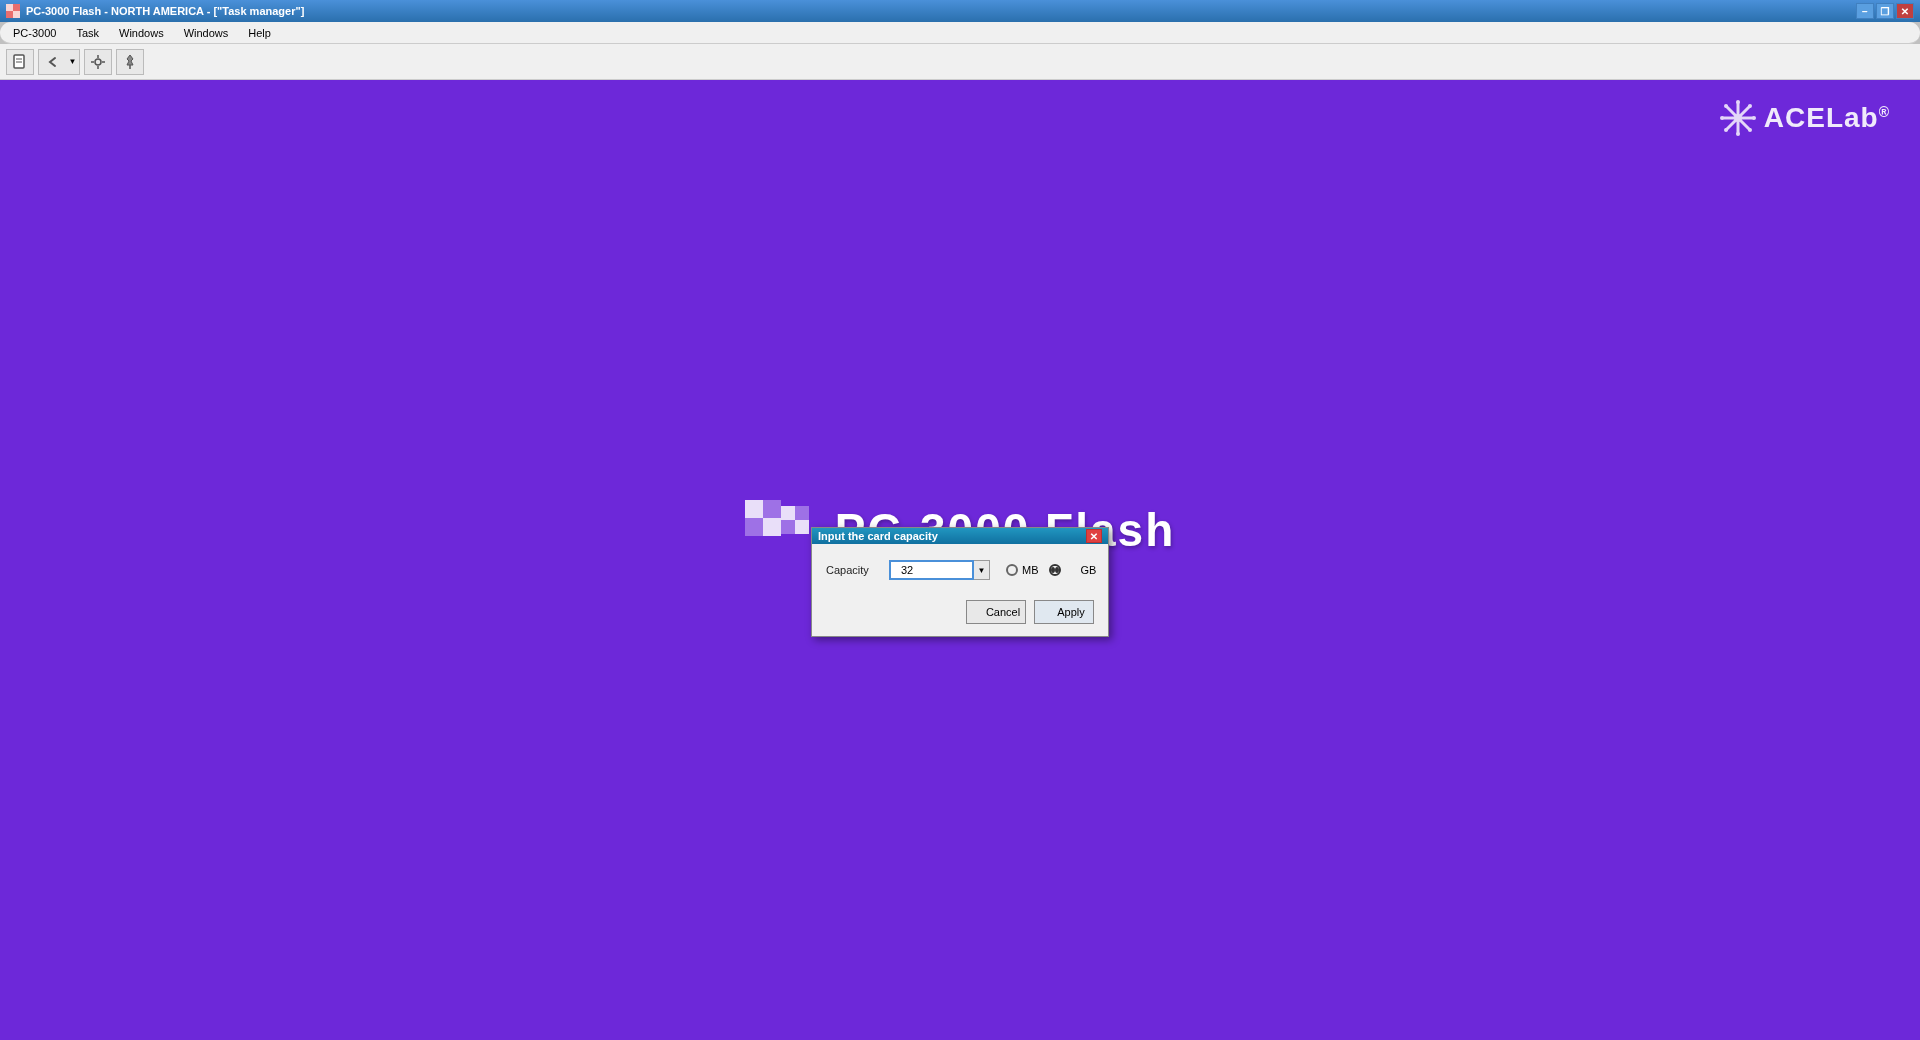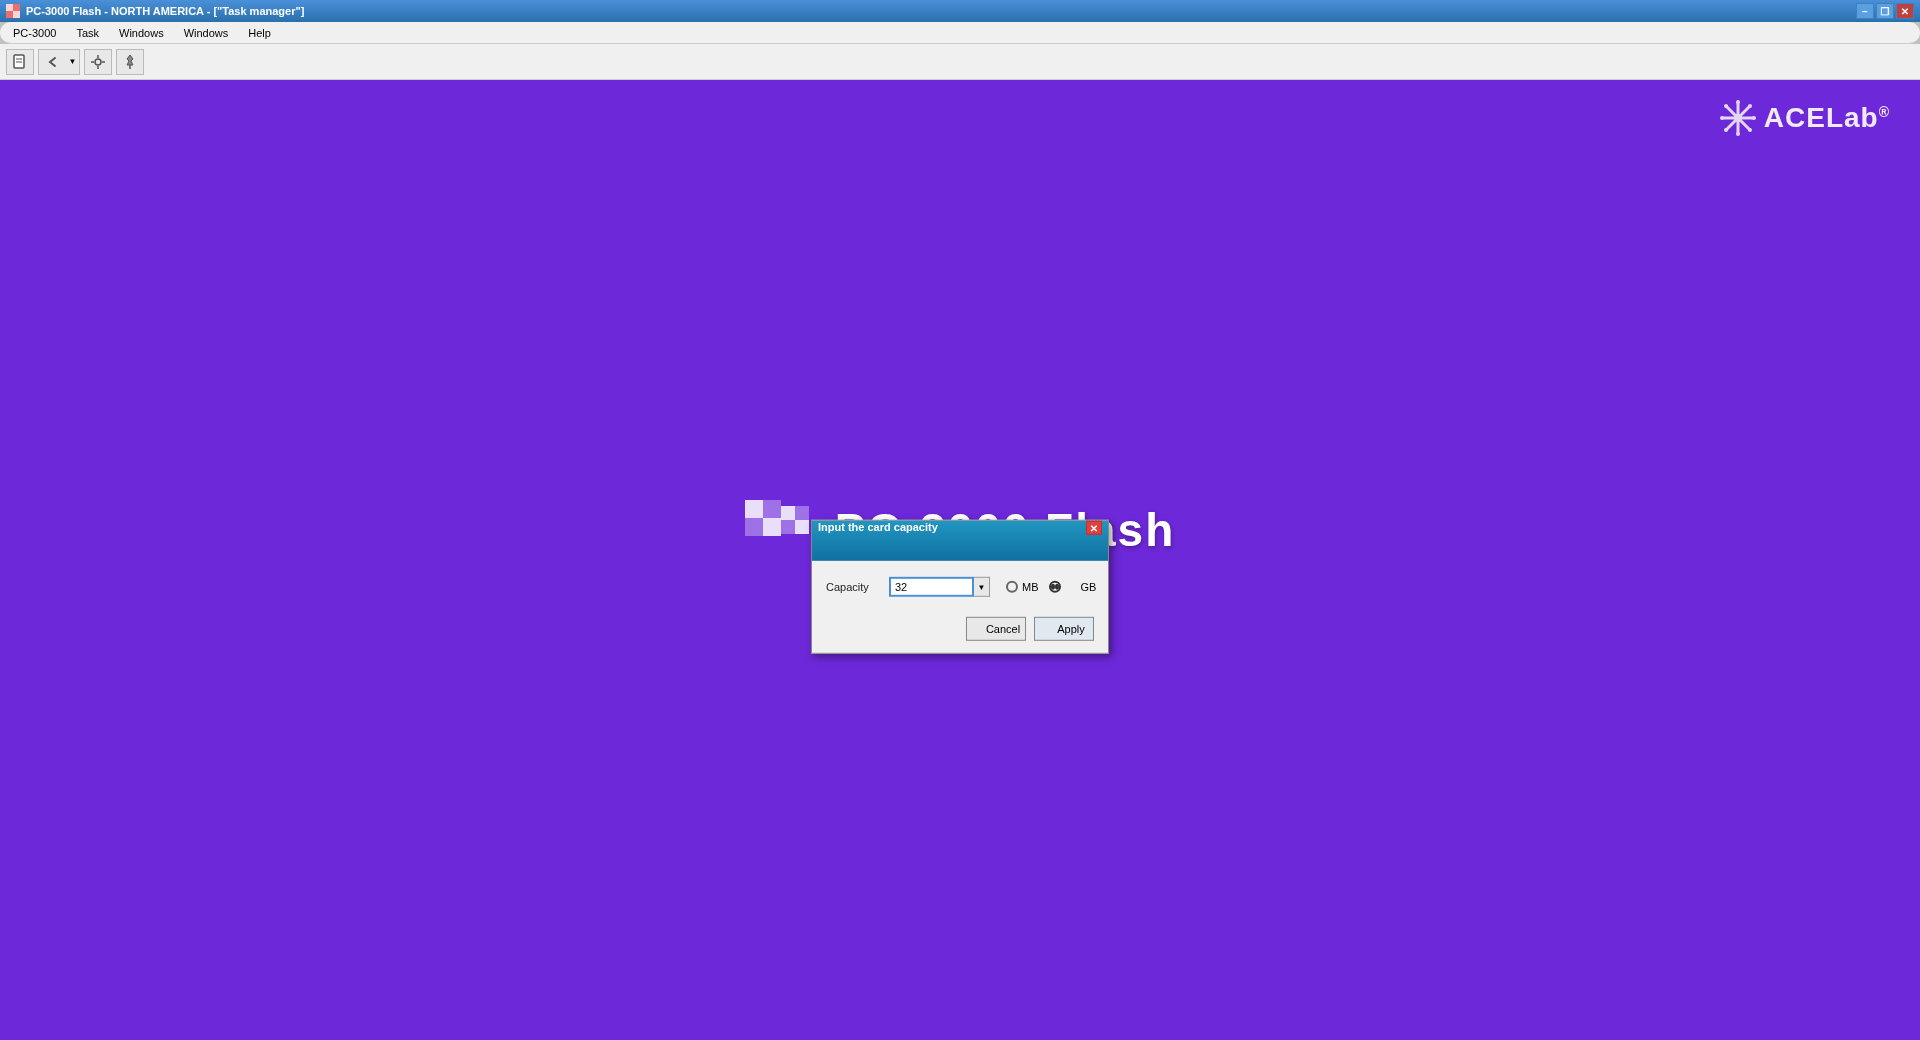--- a/index.html
+++ b/index.html
@@ -160,24 +160,24 @@
       top: 50%;
       left: 50%;
       transform: translate(-50%, -30%);
       width: 298px;
       background: #f0f0f0;
       border: 1px solid #888;
       box-shadow: 3px 3px 8px rgba(0,0,0,0.4);
     }
 
     #dialog-title-bar {
-      height: 40px;
+      height: 16px;
       background: linear-gradient(to bottom, #2196c0, #1070a0);
       display: flex;
-      align-items: flex-start;
+      align-items: center;
       justify-content: space-between;
       padding: 0 6px;
       color: white;
       font-size: 11px;
       font-weight: bold;
       gap: 20px;
     }
     #dialog-close-btn {
       width: 16px;
       height: 14px;
@@ -397,21 +397,21 @@
 
   <div id="dialog">
     <div id="dialog-title-bar">
       <span>Input the card capacity</span>
       <div id="dialog-close-btn">✕</div>
     </div>
     <div id="dialog-body">
       <div id="capacity-row">
         <span id="capacity-label">Capacity</span>
         <div id="capacity-input-wrap">
-          <input id="capacity-input" type="text" value="32" style="width: 85px; height: 20px; border: 2px solid rgb(74, 144, 217); background: white; padding: 0px 4px; font-size: 11px; outline: none;">
+          <input id="capacity-input" type="text" value="32" style="width: 85px; height: 20px; border: 2px solid rgb(74, 144, 217); background: white; padding: 0px 10px; font-size: 11px; outline: none;">
           <div id="capacity-dropdown-arrow" class="capacity-dropdown-arrow">▼</div>
         </div>
         <div id="unit-row" style="display:flex;align-items:center;gap:10px;margin-left:8px;">
           <label class="radio-option" style="display:flex;align-items:center;gap:4px;font-size:11px;cursor:pointer;justify-content:flex-end;">
             <div class="radio-circle" style="width:12px;height:12px;border-radius:50%;border:2px solid #666;display:flex;align-items:center;justify-content:center;"></div>
             <span>MB</span>
           </label>
           <label class="radio-option" style="display:flex;align-items:center;gap:20px;font-size:11px;cursor:pointer;">
             <div class="radio-circle selected" style="width:12px;height:12px;border-radius:50%;border:2px solid #333;display:flex;align-items:center;justify-content:center;background:white;">
               <div style="width:6px;height:6px;border-radius:50%;background:#333;"></div>

